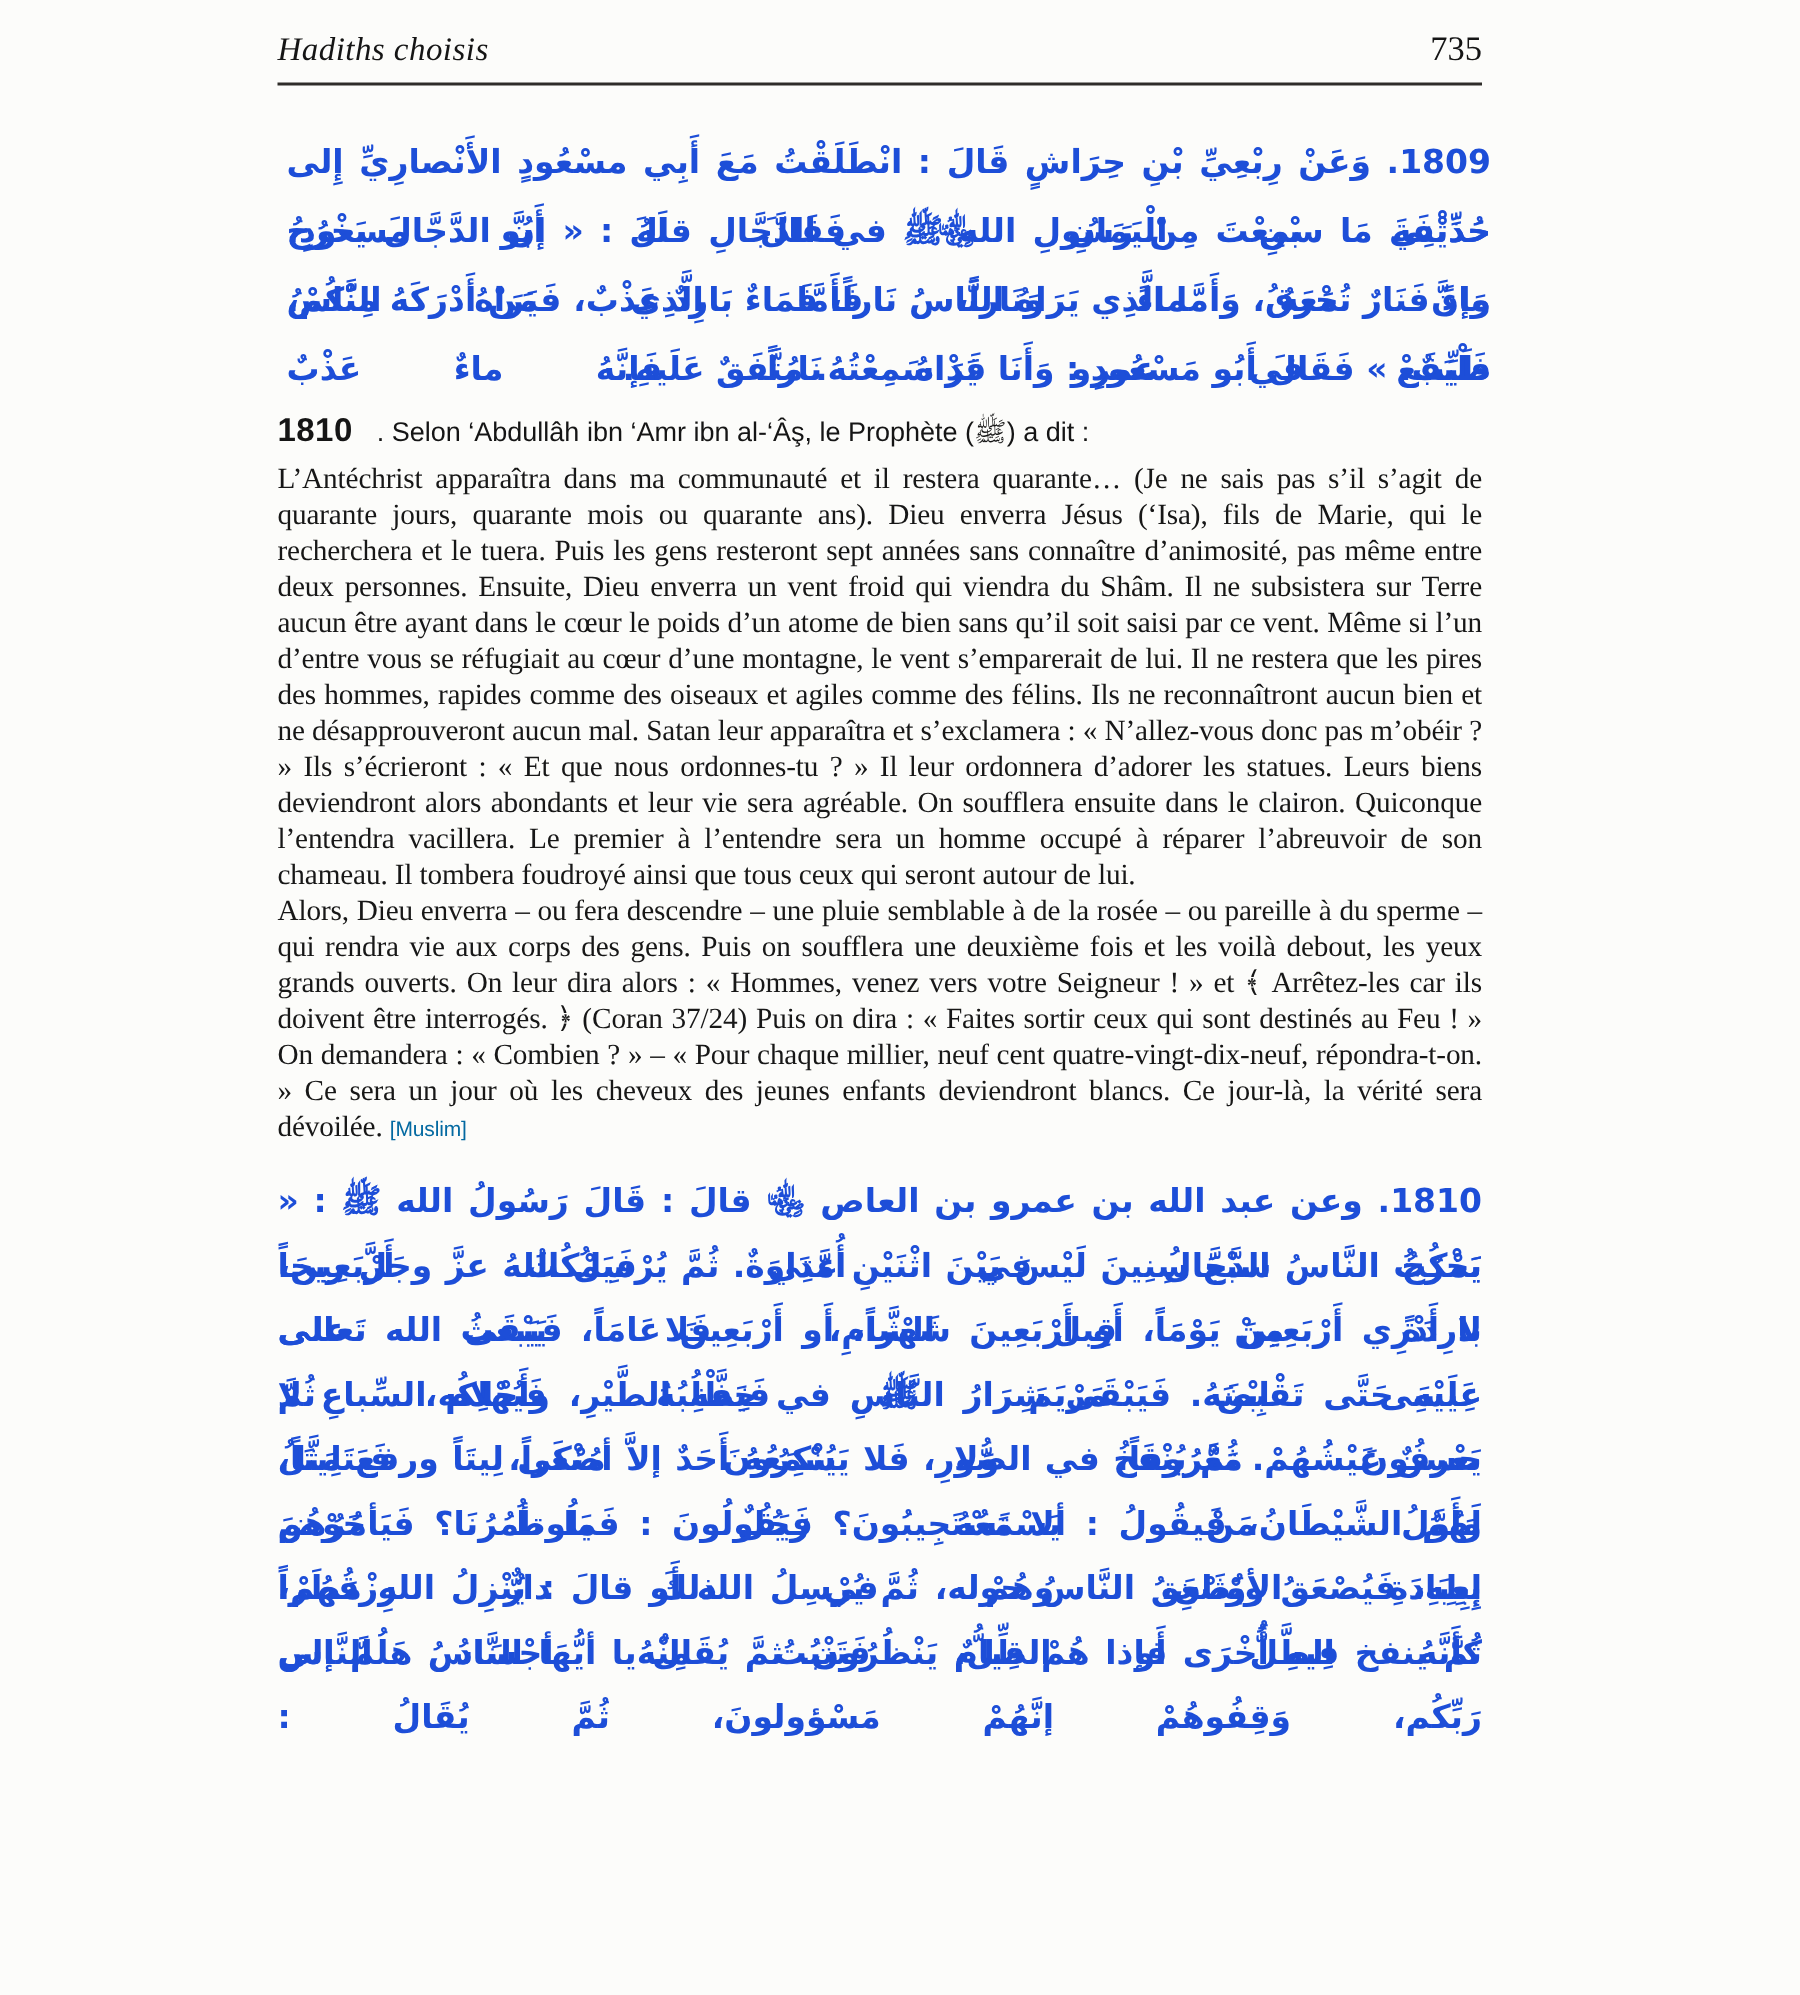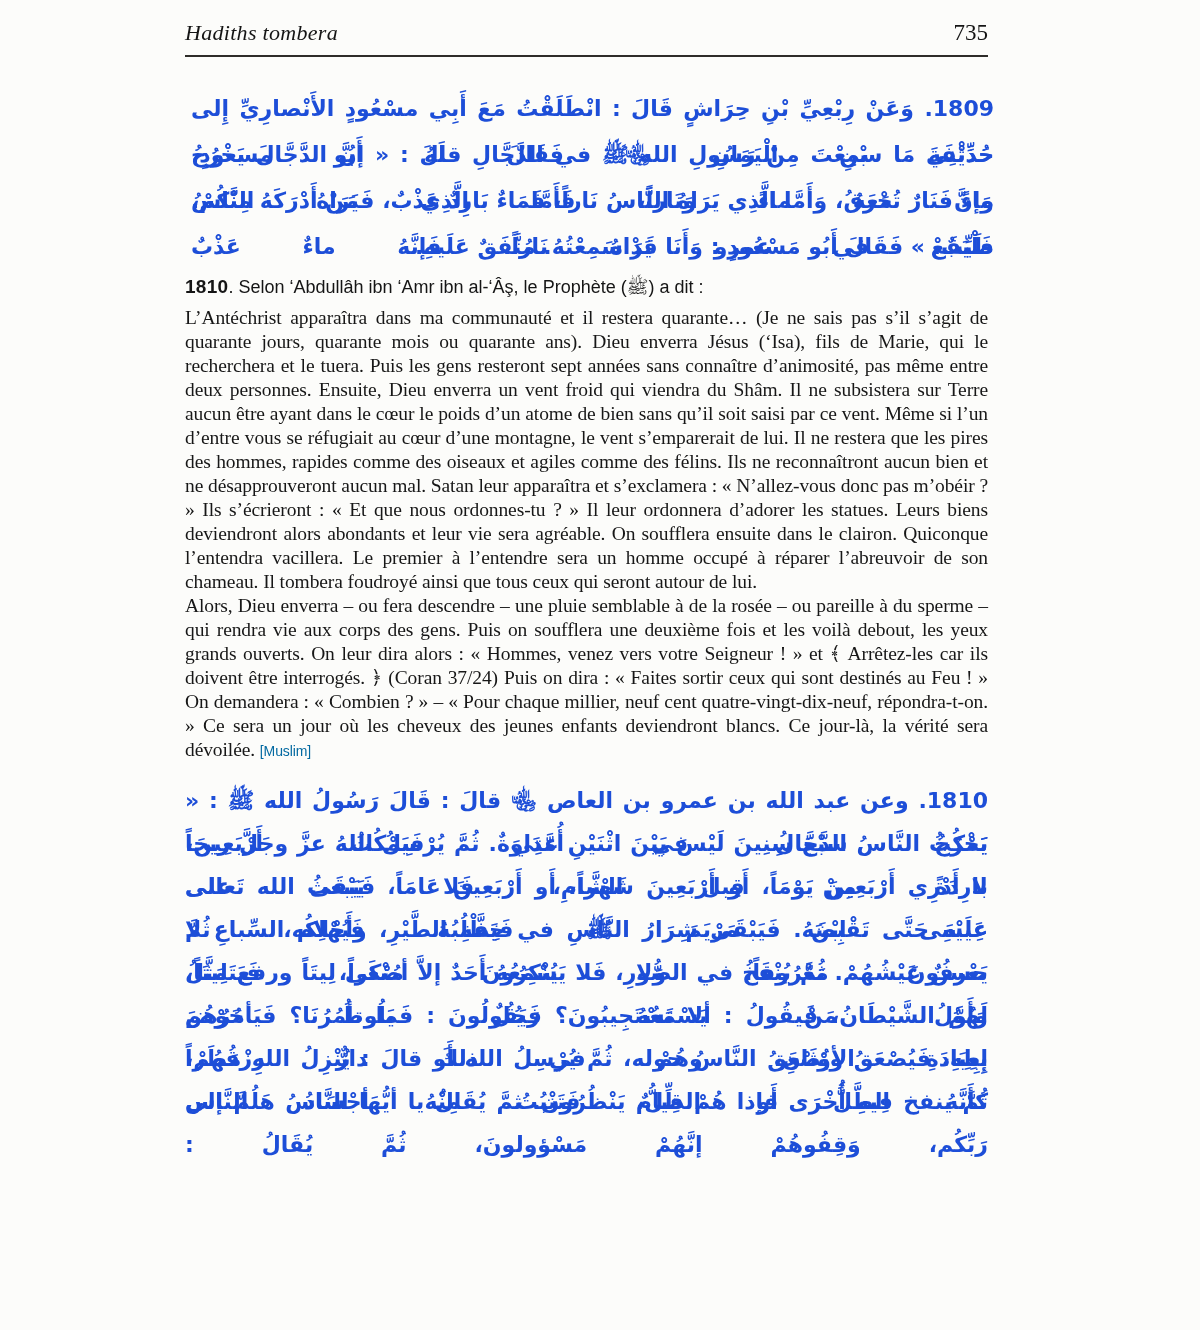--- a/index.html
+++ b/index.html
@@ -18,34 +18,34 @@
     font-family:"DejaVu Sans",sans-serif;color:#1d4ed8;font-weight:bold;}
   .arabic-1809{top:86px;font-size:22px;}
   .arabic-1810{top:auto;font-size:22px;}
   .ar-line{line-height:46px;height:46px;overflow:visible;
     text-align:justify;text-align-last:justify;}
   .arabic-1810 .ar-line{line-height:43px;height:43px;}
   .ar-last{text-align:right;text-align-last:right;}
   
   .content{position:absolute;left:185px;top:272px;width:803px;}
   .h-head{font-family:"Liberation Sans","DejaVu Sans",sans-serif;line-height:30px;margin:0 0 3px 0;}
-  .h-num{font-weight:bold;font-size:19px;letter-spacing:.3px;}
-  .h-intro{font-size:18px;}
+  .h-num{font-weight:bold;font-size:22px;letter-spacing:.3px;}
+  .h-intro{font-size:18px;margin-left:16px;}
   .body{margin:0;font-family:"Liberation Serif",serif;font-size:19.5px;
     line-height:24px;text-align:justify;letter-spacing:-0.1px;color:#171717;}
   .src{font-family:"Liberation Sans",sans-serif;font-size:14px;color:#0369a1;}
   .arabic-flow{position:static;margin-top:16px;}
 </style>
 </head>
 <body>
 
 <div class="page">
 
   <header class="hdr">
-    <span class="hdr-title">Hadiths tombera</span>
+    <span class="hdr-title">Hadiths choisis</span>
     <span class="hdr-page">735</span>
   </header>
   <div class="rule"></div>
 
   <section class="arabic arabic-1809">
     <div class="ar-line">1809. وَعَنْ رِبْعِيِّ بْنِ حِرَاشٍ قَالَ : انْطَلَقْتُ مَعَ أَبِي مسْعُودٍ الأَنْصارِيِّ إِلى حُذَيْفَةَ بْنِ الْيَمَانِ ﵄ فَقَالَ لَهُ أَبُو مسعودٍ،</div>
     <div class="ar-line">حَدِّثْنِي مَا سمِعْتَ مِنْ رَسُولِ الله ﷺ في الدَّجَّالِ قالَ : « إنَّ الدَّجَّالَ يَخْرُجُ وَإنَّ مَعَهُ ماءً وَنَاراً، فَأَمَّا الَّذِي يَرَاهُ النَّاسُ</div>
     <div class="ar-line">ماءً فَنَارٌ تُحْرقُ، وَأَمَّا الَّذِي يَرَاهُ النَّاسُ نَاراً، فَمَاءٌ بَارِدٌ عَذْبٌ، فَمَنْ أَدْرَكَهُ مِنْكُمْ، فَلْيَقَعْ في عمرو يَرَاهُ نَاراً، فَإنَّهُ ماءٌ عَذْبٌ</div>
     <div class="ar-line ar-last">طَيِّبٌ. » فَقَالَ أَبُو مَسْعُودٍ : وَأَنَا قَدْ سَمِعْتُهُ. مُتَّفَقٌ عَلَيهِ.</div>
   </section>

